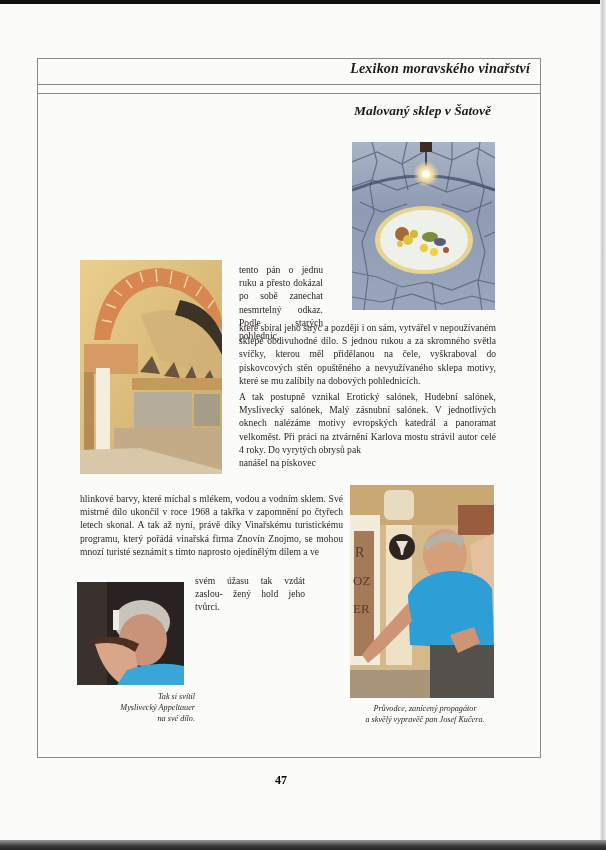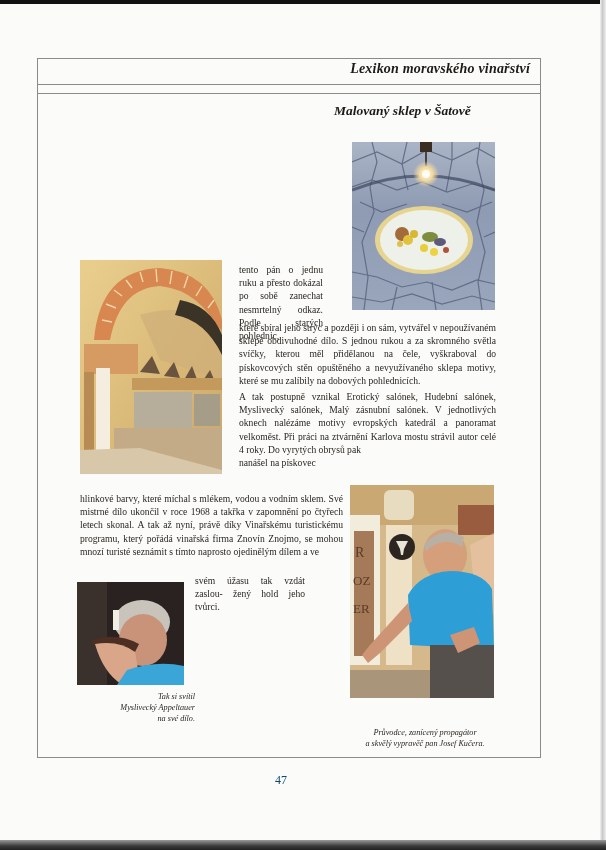--- a/index.html
+++ b/index.html
@@ -22,41 +22,41 @@
   .header-title {
     position: absolute; right: 10px; top: 2px;
     font-size: 14px; font-weight: bold; font-style: italic; letter-spacing: 0.2px;
     color: #1d1a16;
   }
   .content-box {
     position: absolute; left: 37px; top: 84px; width: 504px; height: 674px;
     border: 1px solid #8a8a8a; box-sizing: border-box;
   }
   .article-title {
-    position: absolute; left: 334px; top: 103px; width: 155px; text-align: left;
+    position: absolute; left: 345px; top: 103px; width: 155px; text-align: center;
     font-size: 13.5px; font-weight: bold; font-style: italic; color: #1d1a16;
   }
 
   .txt {
     position: absolute; font-size: 9.6px; line-height: 13.2px;
     text-align: justify; text-align-last: left; hyphens: manual;
   }
   .txt p { margin: 0; text-indent: 10px; }
   .txt p.noindent { text-indent: 0; }
 
   .photo { position: absolute; overflow: hidden; box-sizing: border-box; }
 
   .caption {
     position: absolute; font-size: 8.2px; line-height: 11px; font-style: italic;
     text-align: right; color: #2a2620;
   }
   .caption.center { text-align: center; }
   .page-number {
-    position: absolute; left: 275px; top: 773px; font-size: 12px; font-weight: normal;
-    color: #0c4a6e;
+    position: absolute; left: 275px; top: 773px; font-size: 12px; font-weight: bold;
+    color: #000000;
   }
 </style>
 </head>
 <body>
 
 <div class="top-edge"></div>
 <div class="right-edge"></div>
 <div class="bottom-edge"></div>
 
 <div class="header-box">
@@ -217,18 +217,18 @@
     <path d="M50 88 Q80 78 107 84 L107 103 L40 103 Z" fill="#3aa6d8"></path>
   </svg>
 </div>
 
 <div class="caption" style="left:82px; top:691px; width:113px;font-family:Liberation Serif, serif;">
   <div>Tak si svítil</div>
   <div>Myslivecký Appeltauer</div>
   <div>na své dílo.</div>
 </div>
 
-<div class="caption center" style="left:345px; top:703px; width:160px;margin-top:24px;">
+<div class="caption center" style="left:345px; top:703px; width:160px;">
   <div>Průvodce, zanícený propagátor</div>
   <div>a skvělý vypravěč pan Josef Kučera.</div>
 </div>
 
 <div class="page-number">47</div>
 
 </body></html>

